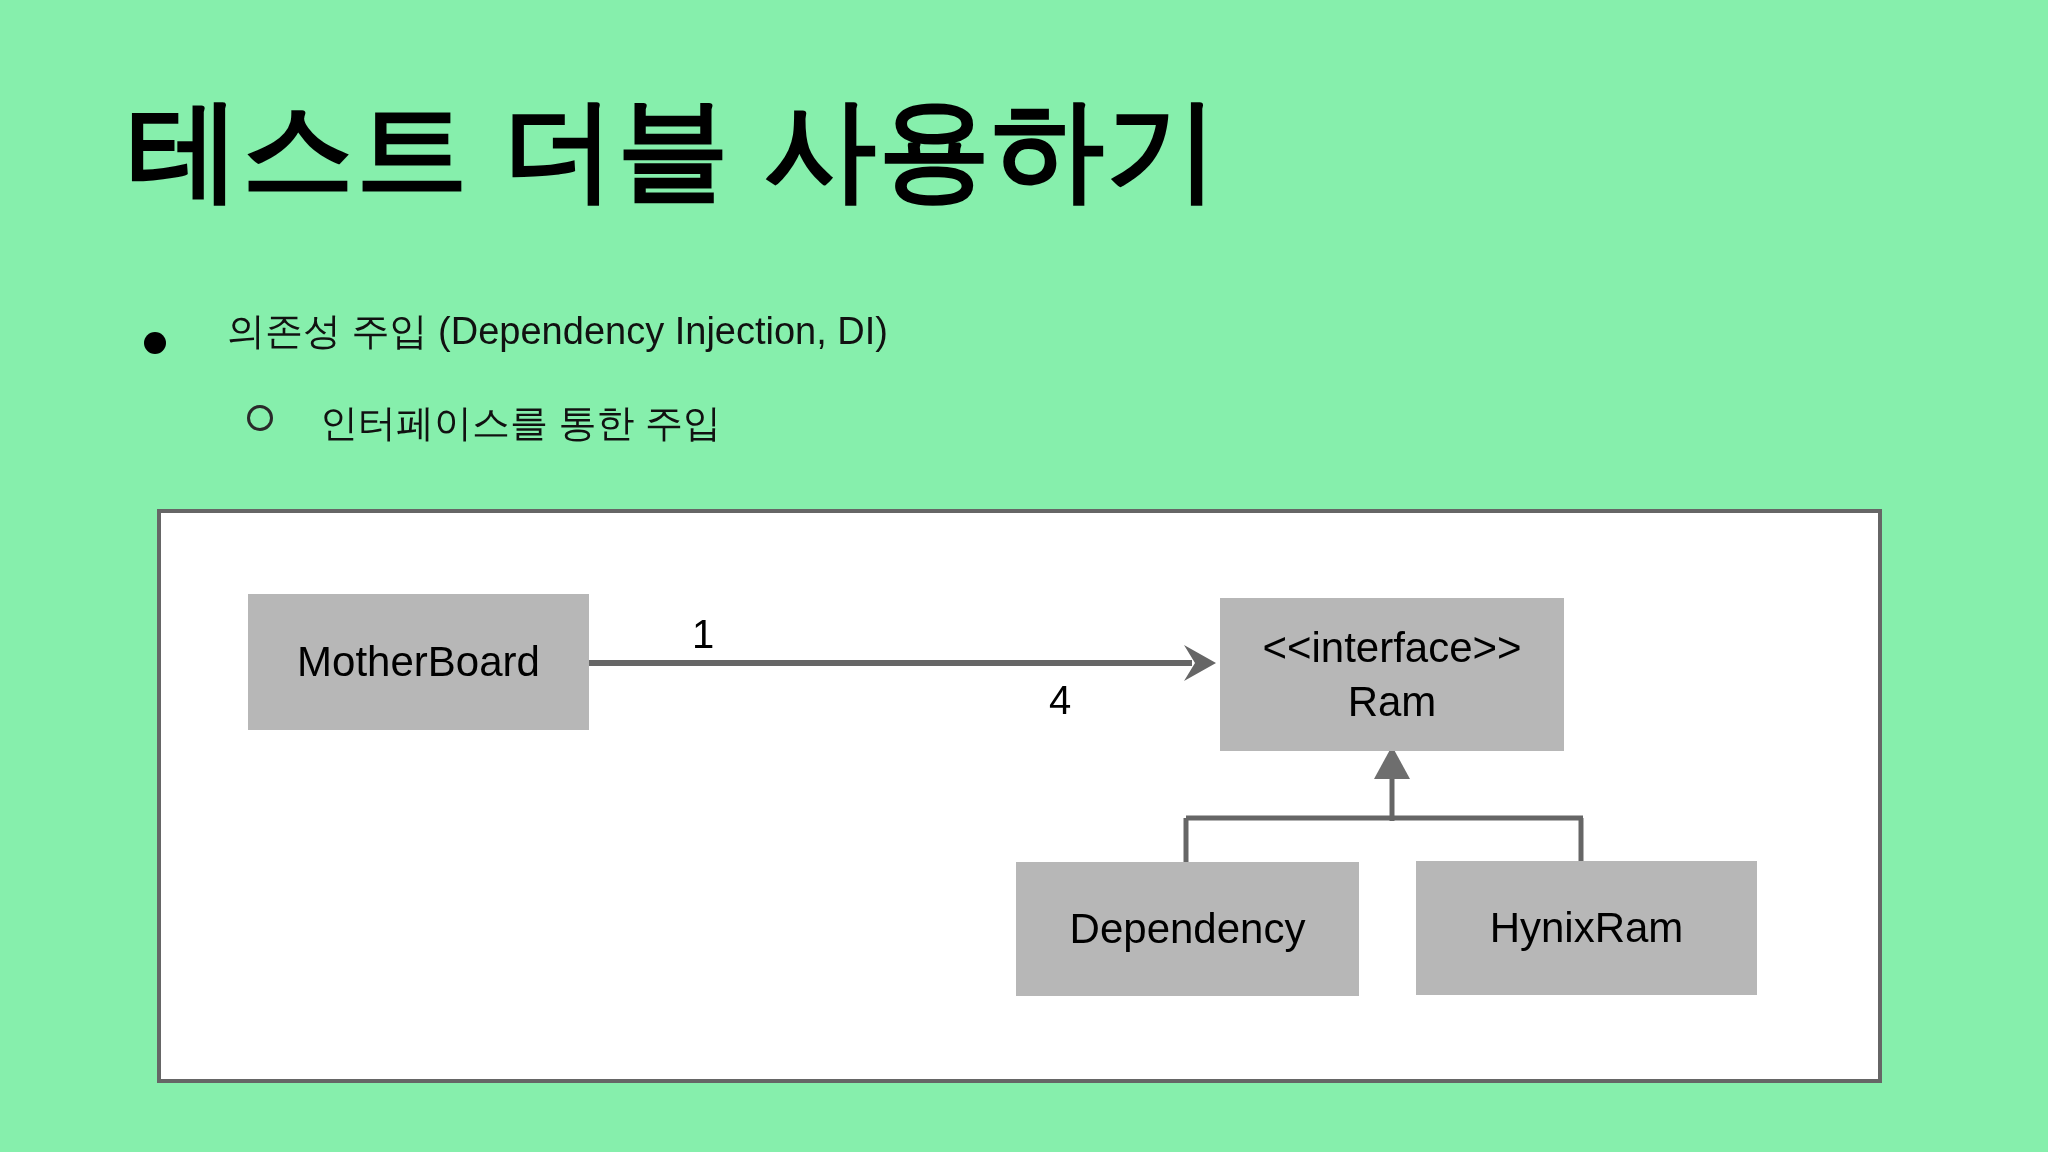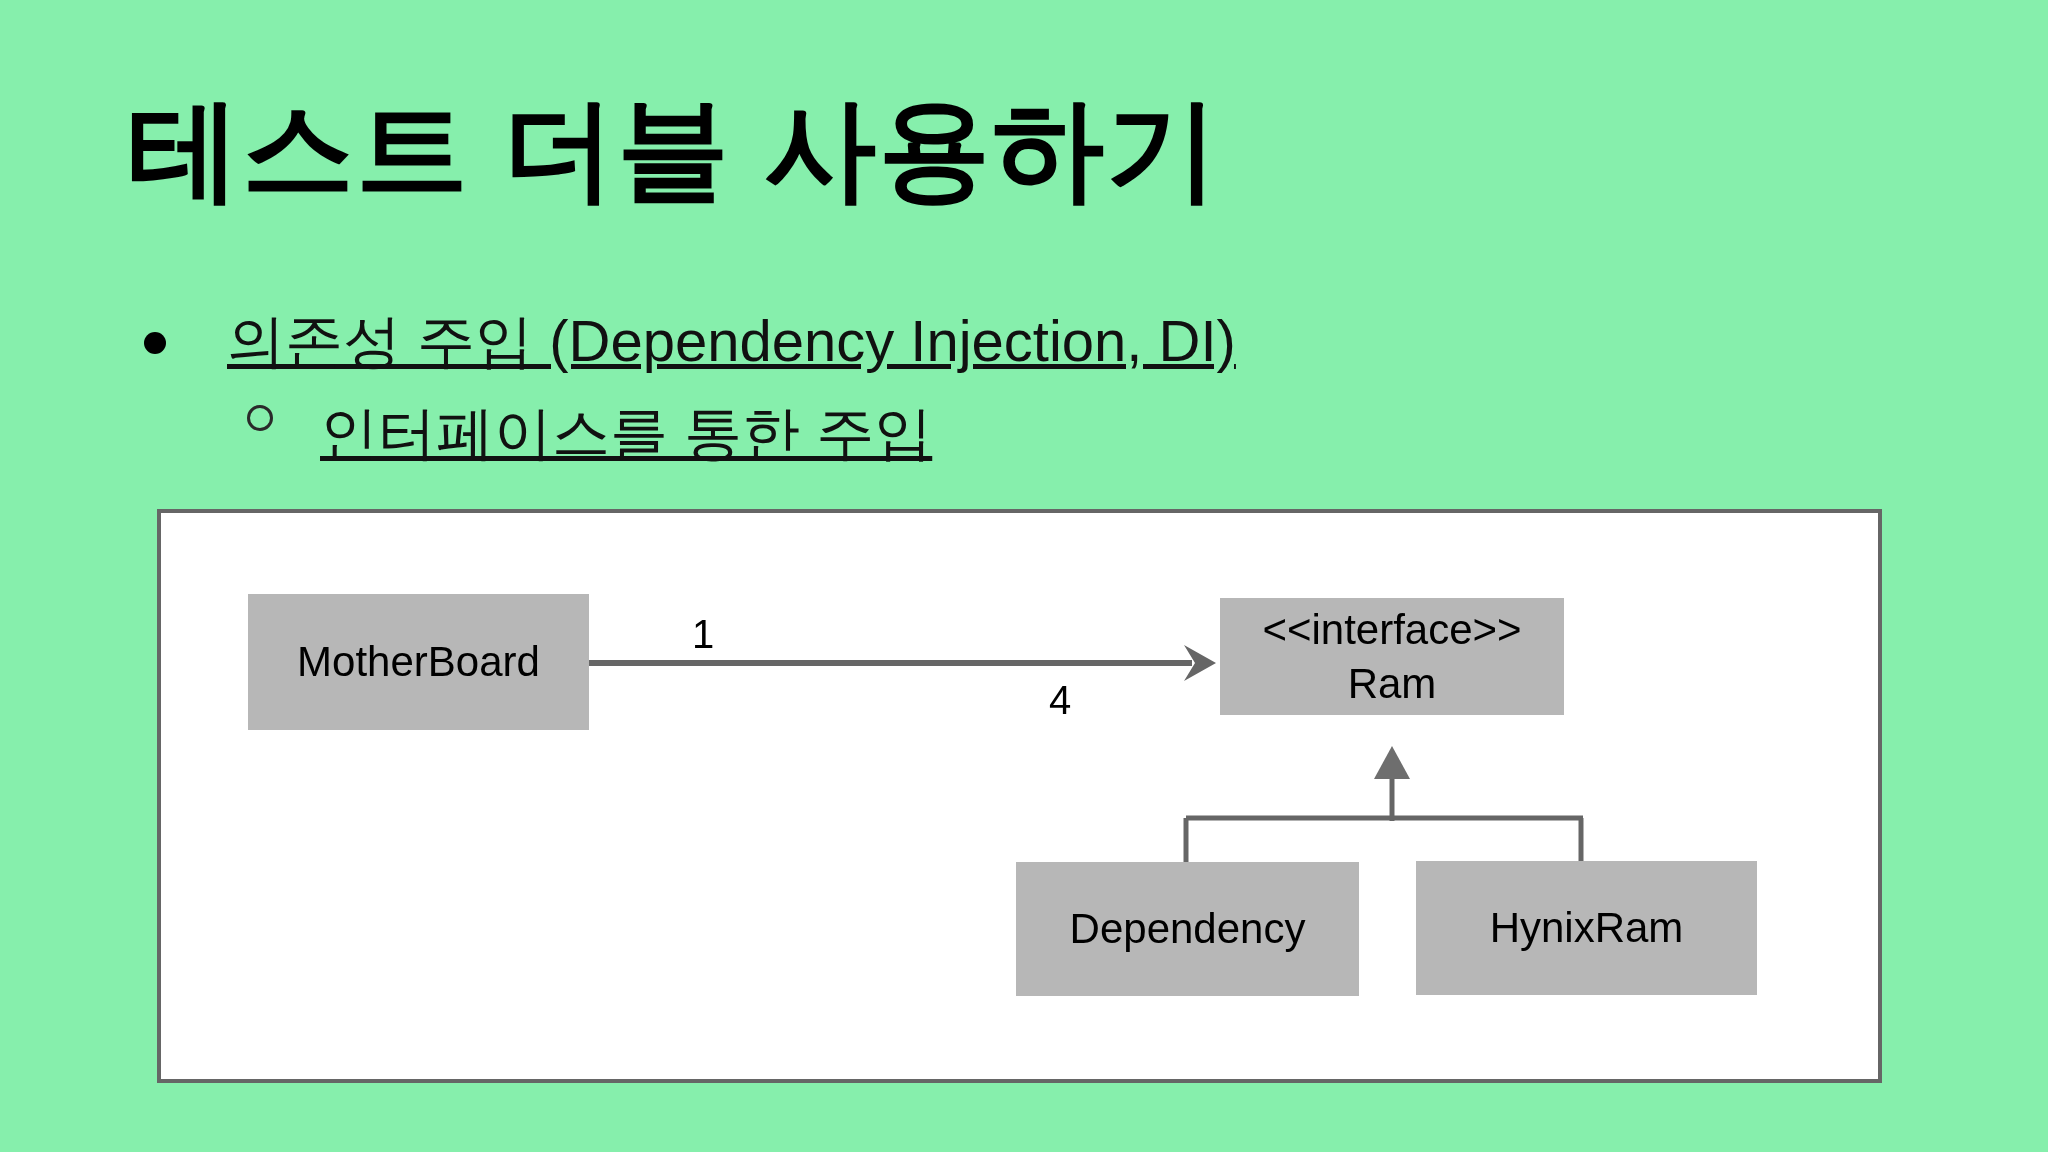--- a/index.html
+++ b/index.html
@@ -22,25 +22,24 @@
     margin: 0;
     font-size: 112px;
     line-height: 1.1;
     font-weight: 800;
     color: #000000;
     letter-spacing: 2px;
     white-space: nowrap;
   }
   .bullet-text {
     position: absolute;
-    font-size: 58px;
+    font-size: 38px;
     line-height: 1;
     color: #111111;
     white-space: nowrap;
-    text-decoration: underline;
   }
   .bullet-text.level-1 { left: 227px; top: 312px; }
   .bullet-text.level-2 { left: 320px; top: 404px; }
   .marker-filled {
     position: absolute;
     left: 144px; top: 332px;
     width: 22px; height: 22px;
     background: #000000;
     border-radius: 50%;
   }
@@ -71,21 +70,21 @@
     background: #b7b7b7;
     color: #000000;
     font-size: 42px;
     line-height: 1;
     display: flex;
     align-items: center;
     justify-content: center;
     text-align: center;
   }
   .uml-node.node-motherboard { left: 248px; top: 594px; width: 341px; height: 136px; }
-  .uml-node.node-ram        { left: 1220px; top: 598px; width: 344px; height: 117px; flex-direction: column; }
+  .uml-node.node-ram        { left: 1220px; top: 598px; width: 344px; height: 153px; flex-direction: column; }
   .uml-node.node-samsungram { left: 1016px; top: 862px; width: 343px; height: 134px; }
   .uml-node.node-hynixram   { left: 1416px; top: 861px; width: 341px; height: 134px; }
   .node-ram .stereotype { display: block; margin-bottom: 12px; }
   .node-ram .node-label-line { display: block; }
   .edge-label {
     position: absolute;
     font-size: 40px;
     line-height: 1;
     color: #000000;
     transform: translate(-50%, -50%);

